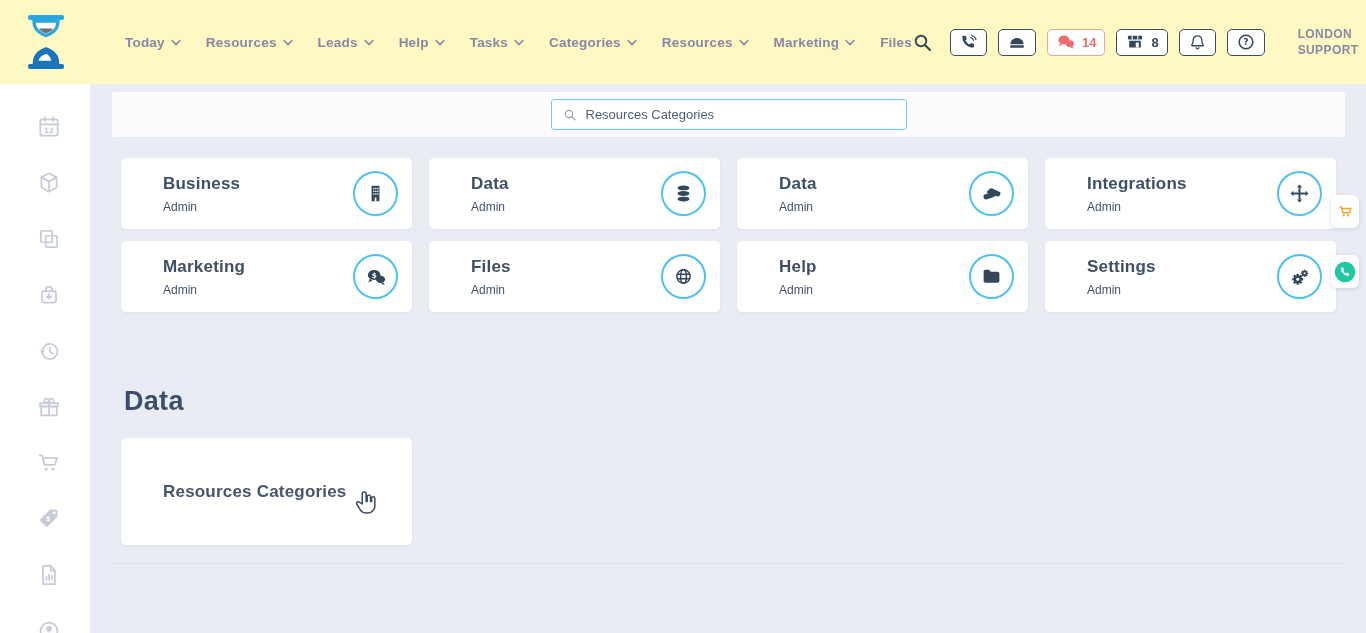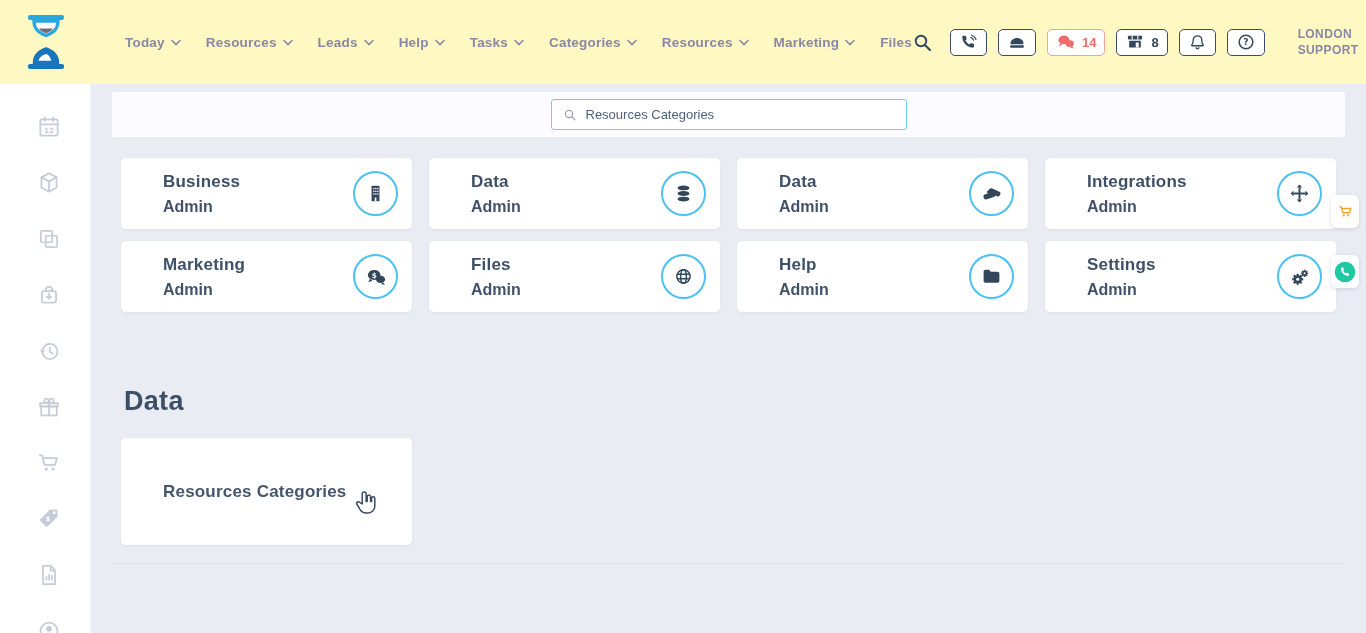--- a/index.html
+++ b/index.html
@@ -28,21 +28,21 @@
   .main { position:absolute; left:91px; top:72px; right:0; bottom:0; }
   .search-band { position:absolute; left:21px; top:20px; width:1233px; height:45px; background:#fcfcfe; border-radius:2px; display:flex; align-items:center; justify-content:center; }
   .search-box { width:356px; height:31px; background:#fff; border:1px solid #70cbf4; border-radius:3px; display:flex; align-items:center; padding:0 11px; gap:9px; }
   .search-box input { border:none; outline:none; flex:1; font-family:inherit; font-size:13px; color:#50607a; background:transparent; }
   .search-box .mag { color:#98a0ad; display:flex; }
 
   .cards { position:absolute; left:30px; top:86px; display:grid; grid-template-columns:repeat(4,291px); column-gap:17px; row-gap:12px; }
   .cat-card { width:291px; height:71px; background:#fff; border-radius:5px; box-shadow:0 1px 3px rgba(70,80,100,.07); display:flex; align-items:center; padding:0 14px 0 42px; cursor:pointer; }
   .cat-txt { display:flex; flex-direction:column; gap:6px; }
   .cat-title { font-size:17px; font-weight:700; color:#3e4f68; letter-spacing:.2px; }
-  .cat-sub { font-size:16px; font-weight:700; color:#42526b; }
+  .cat-sub { font-size:12px; font-weight:400; color:#42526b; }
   .cat-circle { margin-left:auto; width:45px; height:45px; border-radius:50%; border:2px solid #4dc0f2; display:flex; align-items:center; justify-content:center; color:#33475b; background:#fff; }
 
   .section-title { position:absolute; left:33px; top:314px; font-size:27px; font-weight:700; color:#3d4f68; letter-spacing:.3px; }
 
   .res-card { position:absolute; left:30px; top:366px; width:291px; height:107px; background:#fff; border-radius:5px; box-shadow:0 1px 3px rgba(70,80,100,.07); display:flex; align-items:center; padding-left:42px; cursor:pointer; }
   .res-label { font-size:17px; font-weight:600; color:#46566f; letter-spacing:.2px; }
   .cursor-hand { position:absolute; left:230px; top:50px; width:30px; height:30px; pointer-events:none; }
 
   .divider { position:absolute; left:21px; top:491px; width:1233px; height:1px; background:#dfe2ea; }
 

